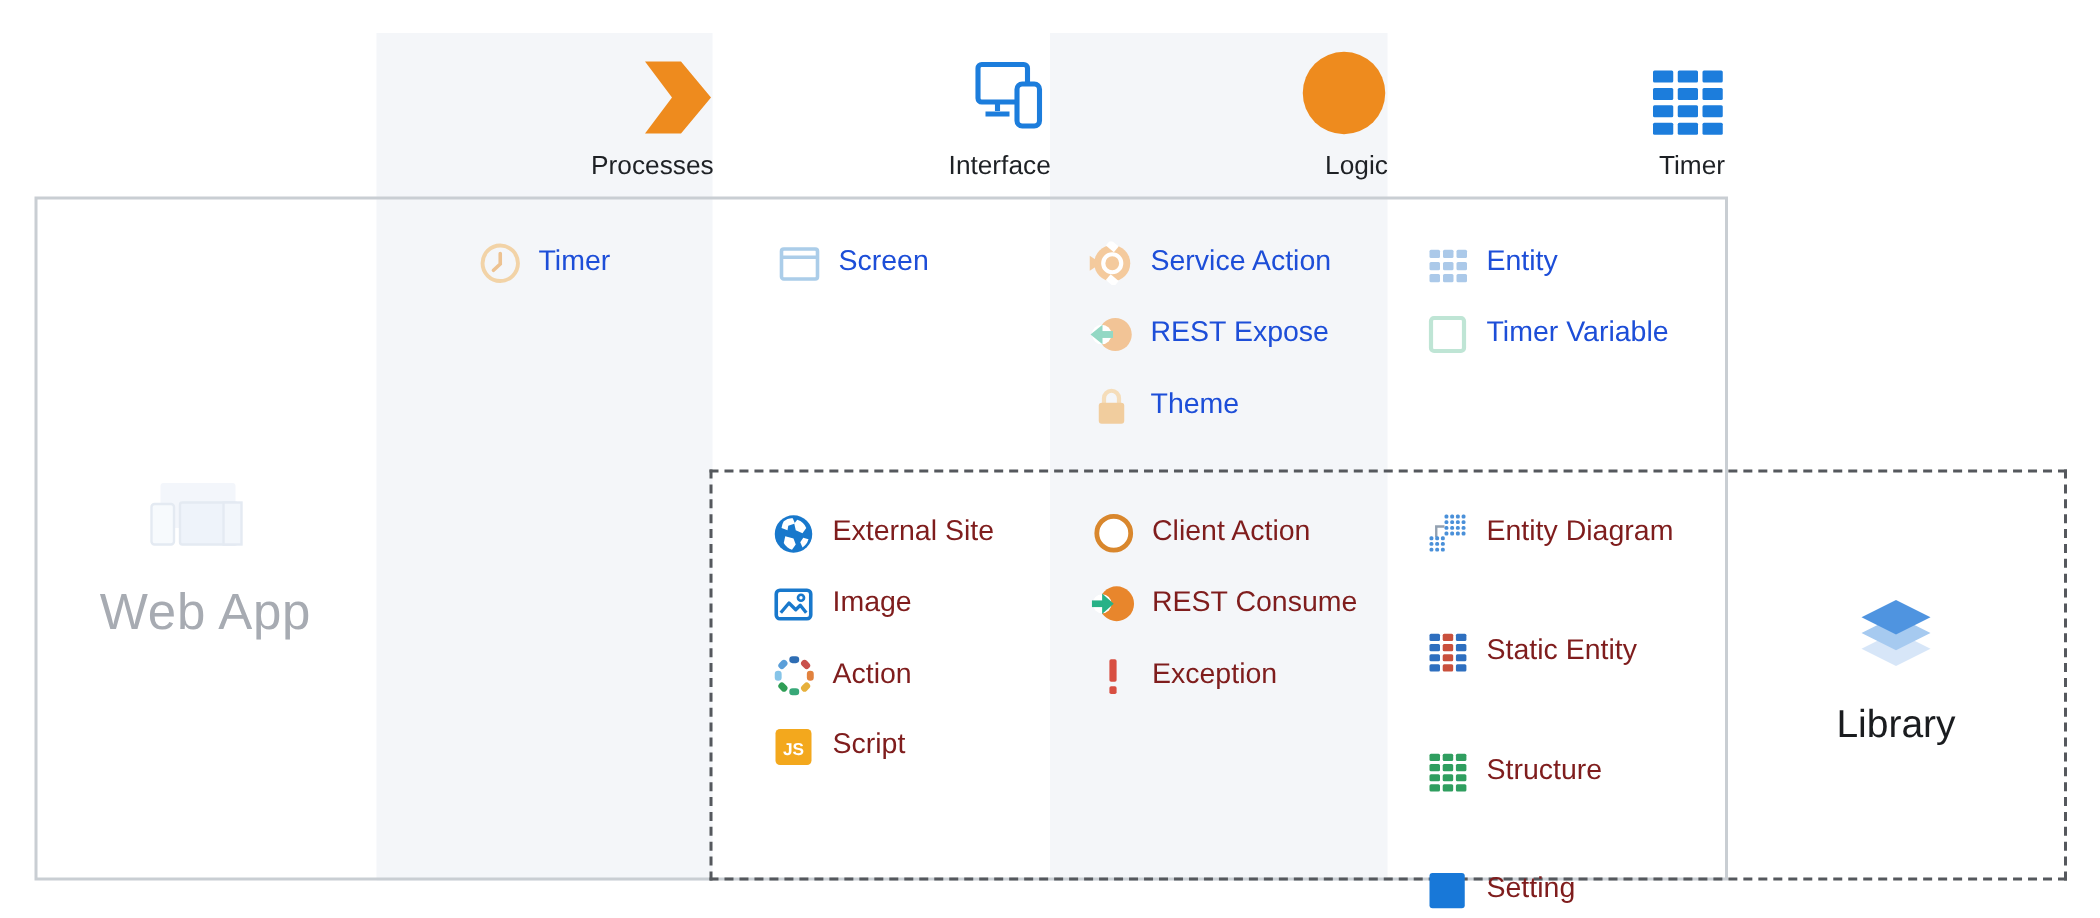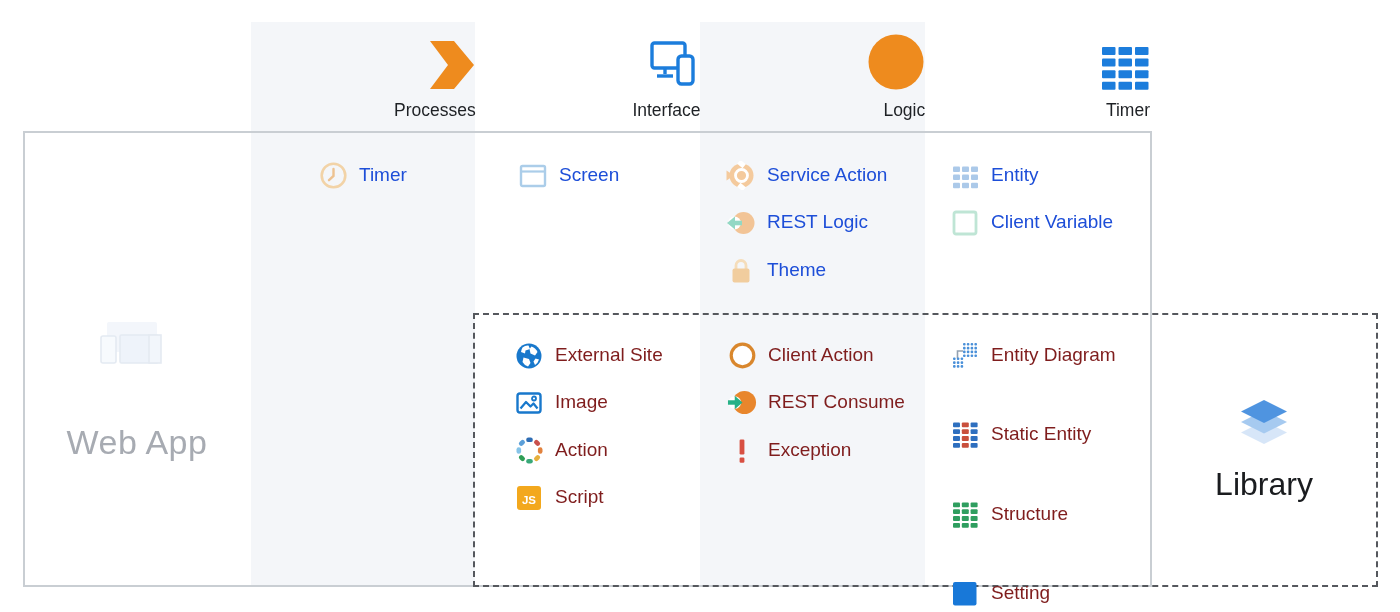--- a/index.html
+++ b/index.html
@@ -12,24 +12,24 @@
   .headers{position:absolute;left:251px;top:22px;width:899px;height:108px;display:flex;}
   .header-cell{flex:1;display:flex;flex-direction:column;align-items:flex-end;justify-content:flex-end;padding-bottom:9px;}
   .hicon{height:64px;display:flex;align-items:flex-end;justify-content:center;margin-bottom:9px;}
   .hlabel{font-size:17.5px;color:#1E2125;}
 
   .box{position:absolute;box-sizing:border-box;background:transparent;}
   #webapp-box{left:23px;top:131px;width:1129px;height:456px;border:2px solid #C9CED3;}
   #library-box{left:473px;top:313px;width:905px;height:274px;border:2px dashed #55585D;}
 
   .figure{position:absolute;display:flex;flex-direction:column;align-items:center;}
-  #webapp-figure{left:23px;top:320px;width:228px;gap:35px;}
+  #webapp-figure{left:23px;top:320px;width:228px;}
   #webapp-figure .fig-label{font-size:34px;color:#A7ABB2;margin-top:12px;letter-spacing:.5px;}
   #library-figure{left:1152px;top:400px;width:224px;}
-  #library-figure .fig-label{font-size:32px;color:#1A1C1F;margin-top:12px;}
+  #library-figure .fig-label{font-size:26px;color:#1A1C1F;margin-top:12px;}
 
   .items{position:absolute;display:flex;flex-direction:column;}
   .row{display:flex;align-items:center;height:47.5px;}
   .icn{width:30px;height:30px;display:flex;align-items:flex-end;justify-content:center;margin-right:11px;flex:none;}
   .lbl{font-size:19px;color:#7f1d1d;white-space:nowrap;}
   .faded .lbl{color:#1d4ed8;}
 
   #list-processes-faded{left:318px;top:151px;}
   #list-interface-faded{left:518px;top:151px;}
   #list-logic-faded{left:726px;top:151px;}
@@ -162,21 +162,21 @@
       </div>
       <div class="row">
         <span class="icn">
           <svg width="30" height="28" viewBox="0 0 30 28">
             <circle cx="17.5" cy="14" r="11" fill="#F2C496"></circle>
             <circle cx="8.5" cy="14" r="6.5" fill="#fff"></circle>
             <rect x="8" y="11.7" width="8" height="4.6" fill="#93D8C4"></rect>
             <polygon points="9,7.5 1,14 9,20.5" fill="#93D8C4"></polygon>
           </svg>
         </span>
-        <span class="lbl">REST Logic</span>
+        <span class="lbl">REST Expose</span>
       </div>
       <div class="row">
         <span class="icn">
           <svg width="28" height="29" viewBox="0 0 28 29">
             <path d="M9 13 V9.5 a5 5 0 0 1 10 0 V13" fill="none" stroke="#F5DDBA" stroke-width="2.8"></path>
             <rect x="5.5" y="12.5" width="17" height="14" rx="2" fill="#F1CD9E"></rect>
           </svg>
         </span>
         <span class="lbl">Theme</span>
       </div>
@@ -199,21 +199,21 @@
           </svg>
         </span>
         <span class="lbl">Entity</span>
       </div>
       <div class="row">
         <span class="icn">
           <svg width="28" height="28" viewBox="0 0 28 28">
             <rect x="3" y="3" width="22" height="22" rx="2" fill="#fff" stroke="#BFE5D5" stroke-width="2.8"></rect>
           </svg>
         </span>
-        <span class="lbl">Client Variable</span>
+        <span class="lbl">Timer Variable</span>
       </div>
     </div>
 
   <div class="items" id="list-interface-lib">
 
   <div class="row">
         <span class="icn">
           <svg width="28" height="28" viewBox="0 0 28 28">
             <circle cx="14" cy="14" r="12.5" fill="#1878CC"></circle>
             <path d="M7.5 5.5 q3-2.5 6-2 l1.5 3.5 -4.5 1.5 -0.5 3 -4-1.5 q0.5-3 1.5-4.5z" fill="#fff"></path>

